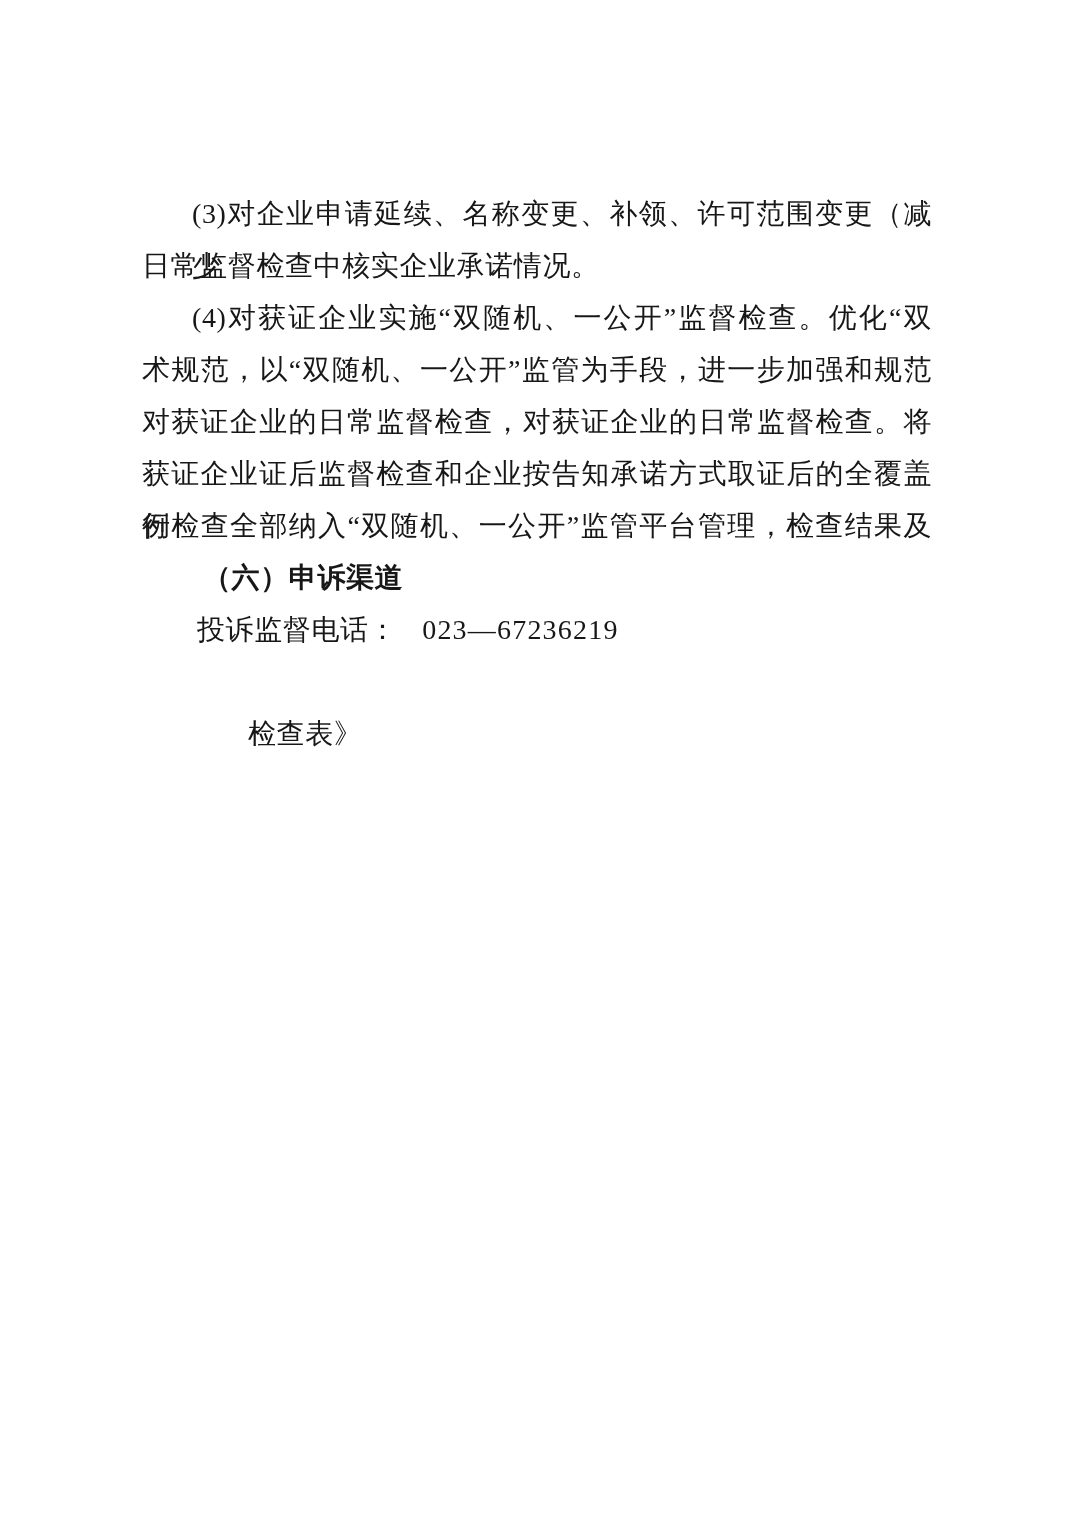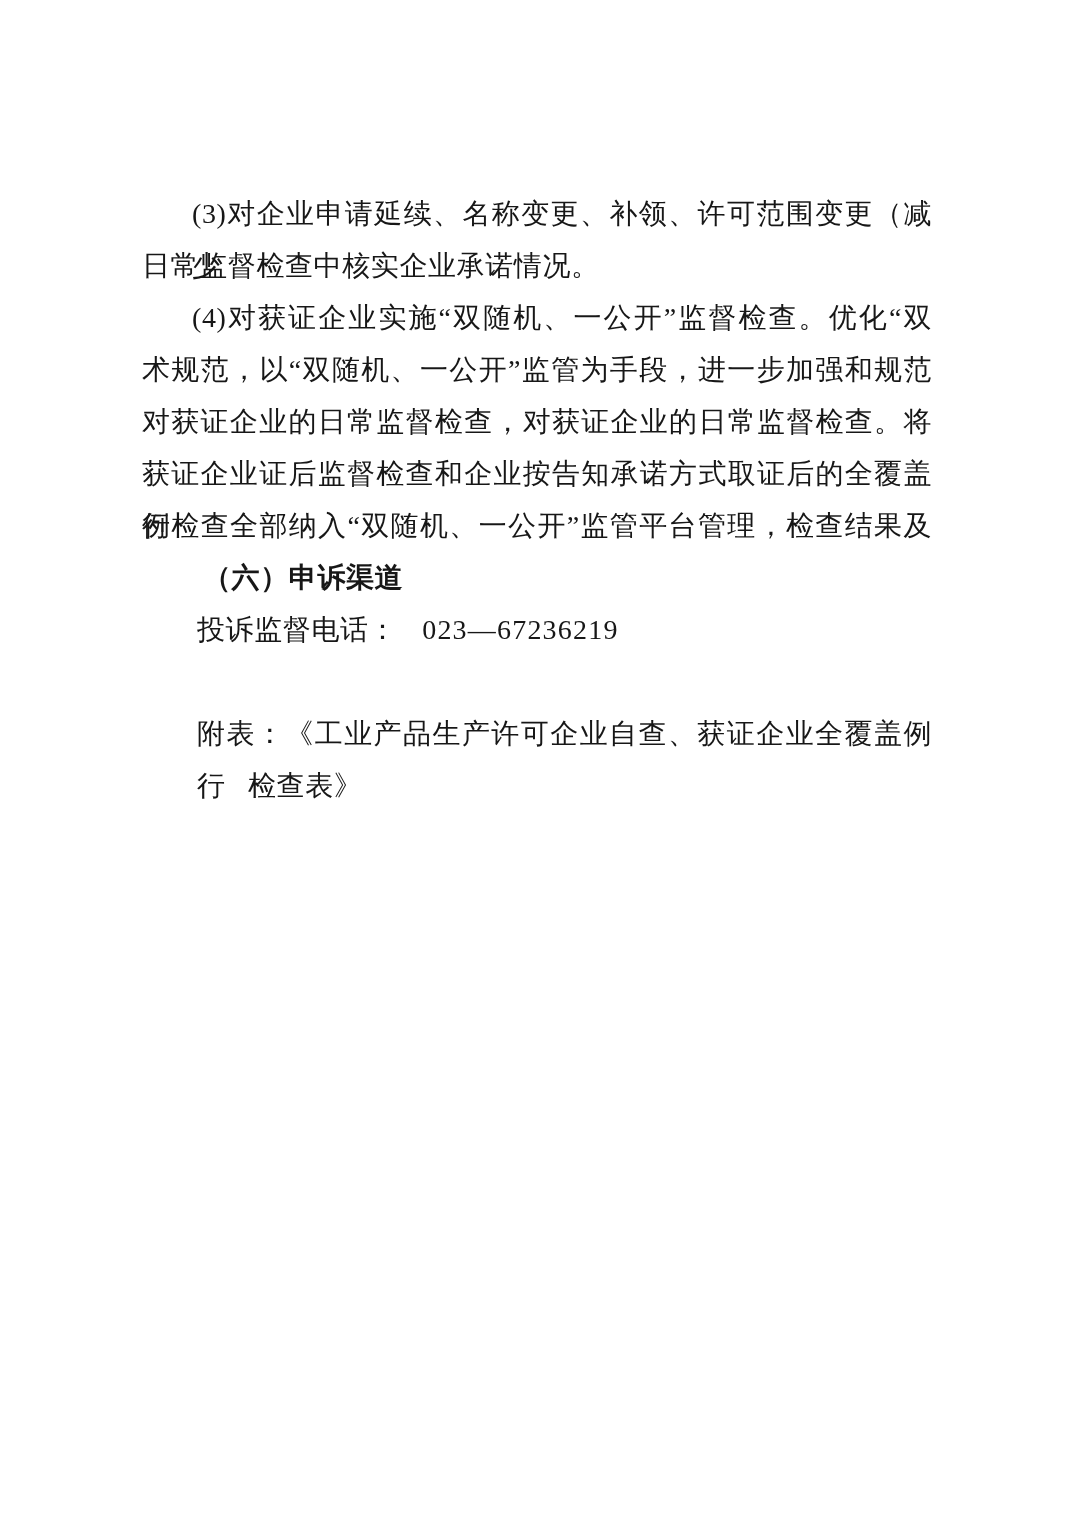--- a/index.html
+++ b/index.html
@@ -75,20 +75,19 @@
     <div class="line just">行检查全部纳入“双随机、一公开”监管平台管理，检查结果及</div>
 
     <div class="line bold ind-full">（六）申诉渠道</div>
 
     <div class="line ind-para">
       <span>投诉监督电话：</span><span class="phone-num">023—67236219</span>
     </div>
 
     <div class="line"></div>
 
-    <div class="line just ind-para">附表：《工业产品生产许可企业自查、获证企业全覆盖例行</div>
     <div class="line ind-cont">检查表》</div>
 
   </div>
 
   <div class="footer-pagenum">– 54 –</div>
 
 </div>
 
 </body></html>

